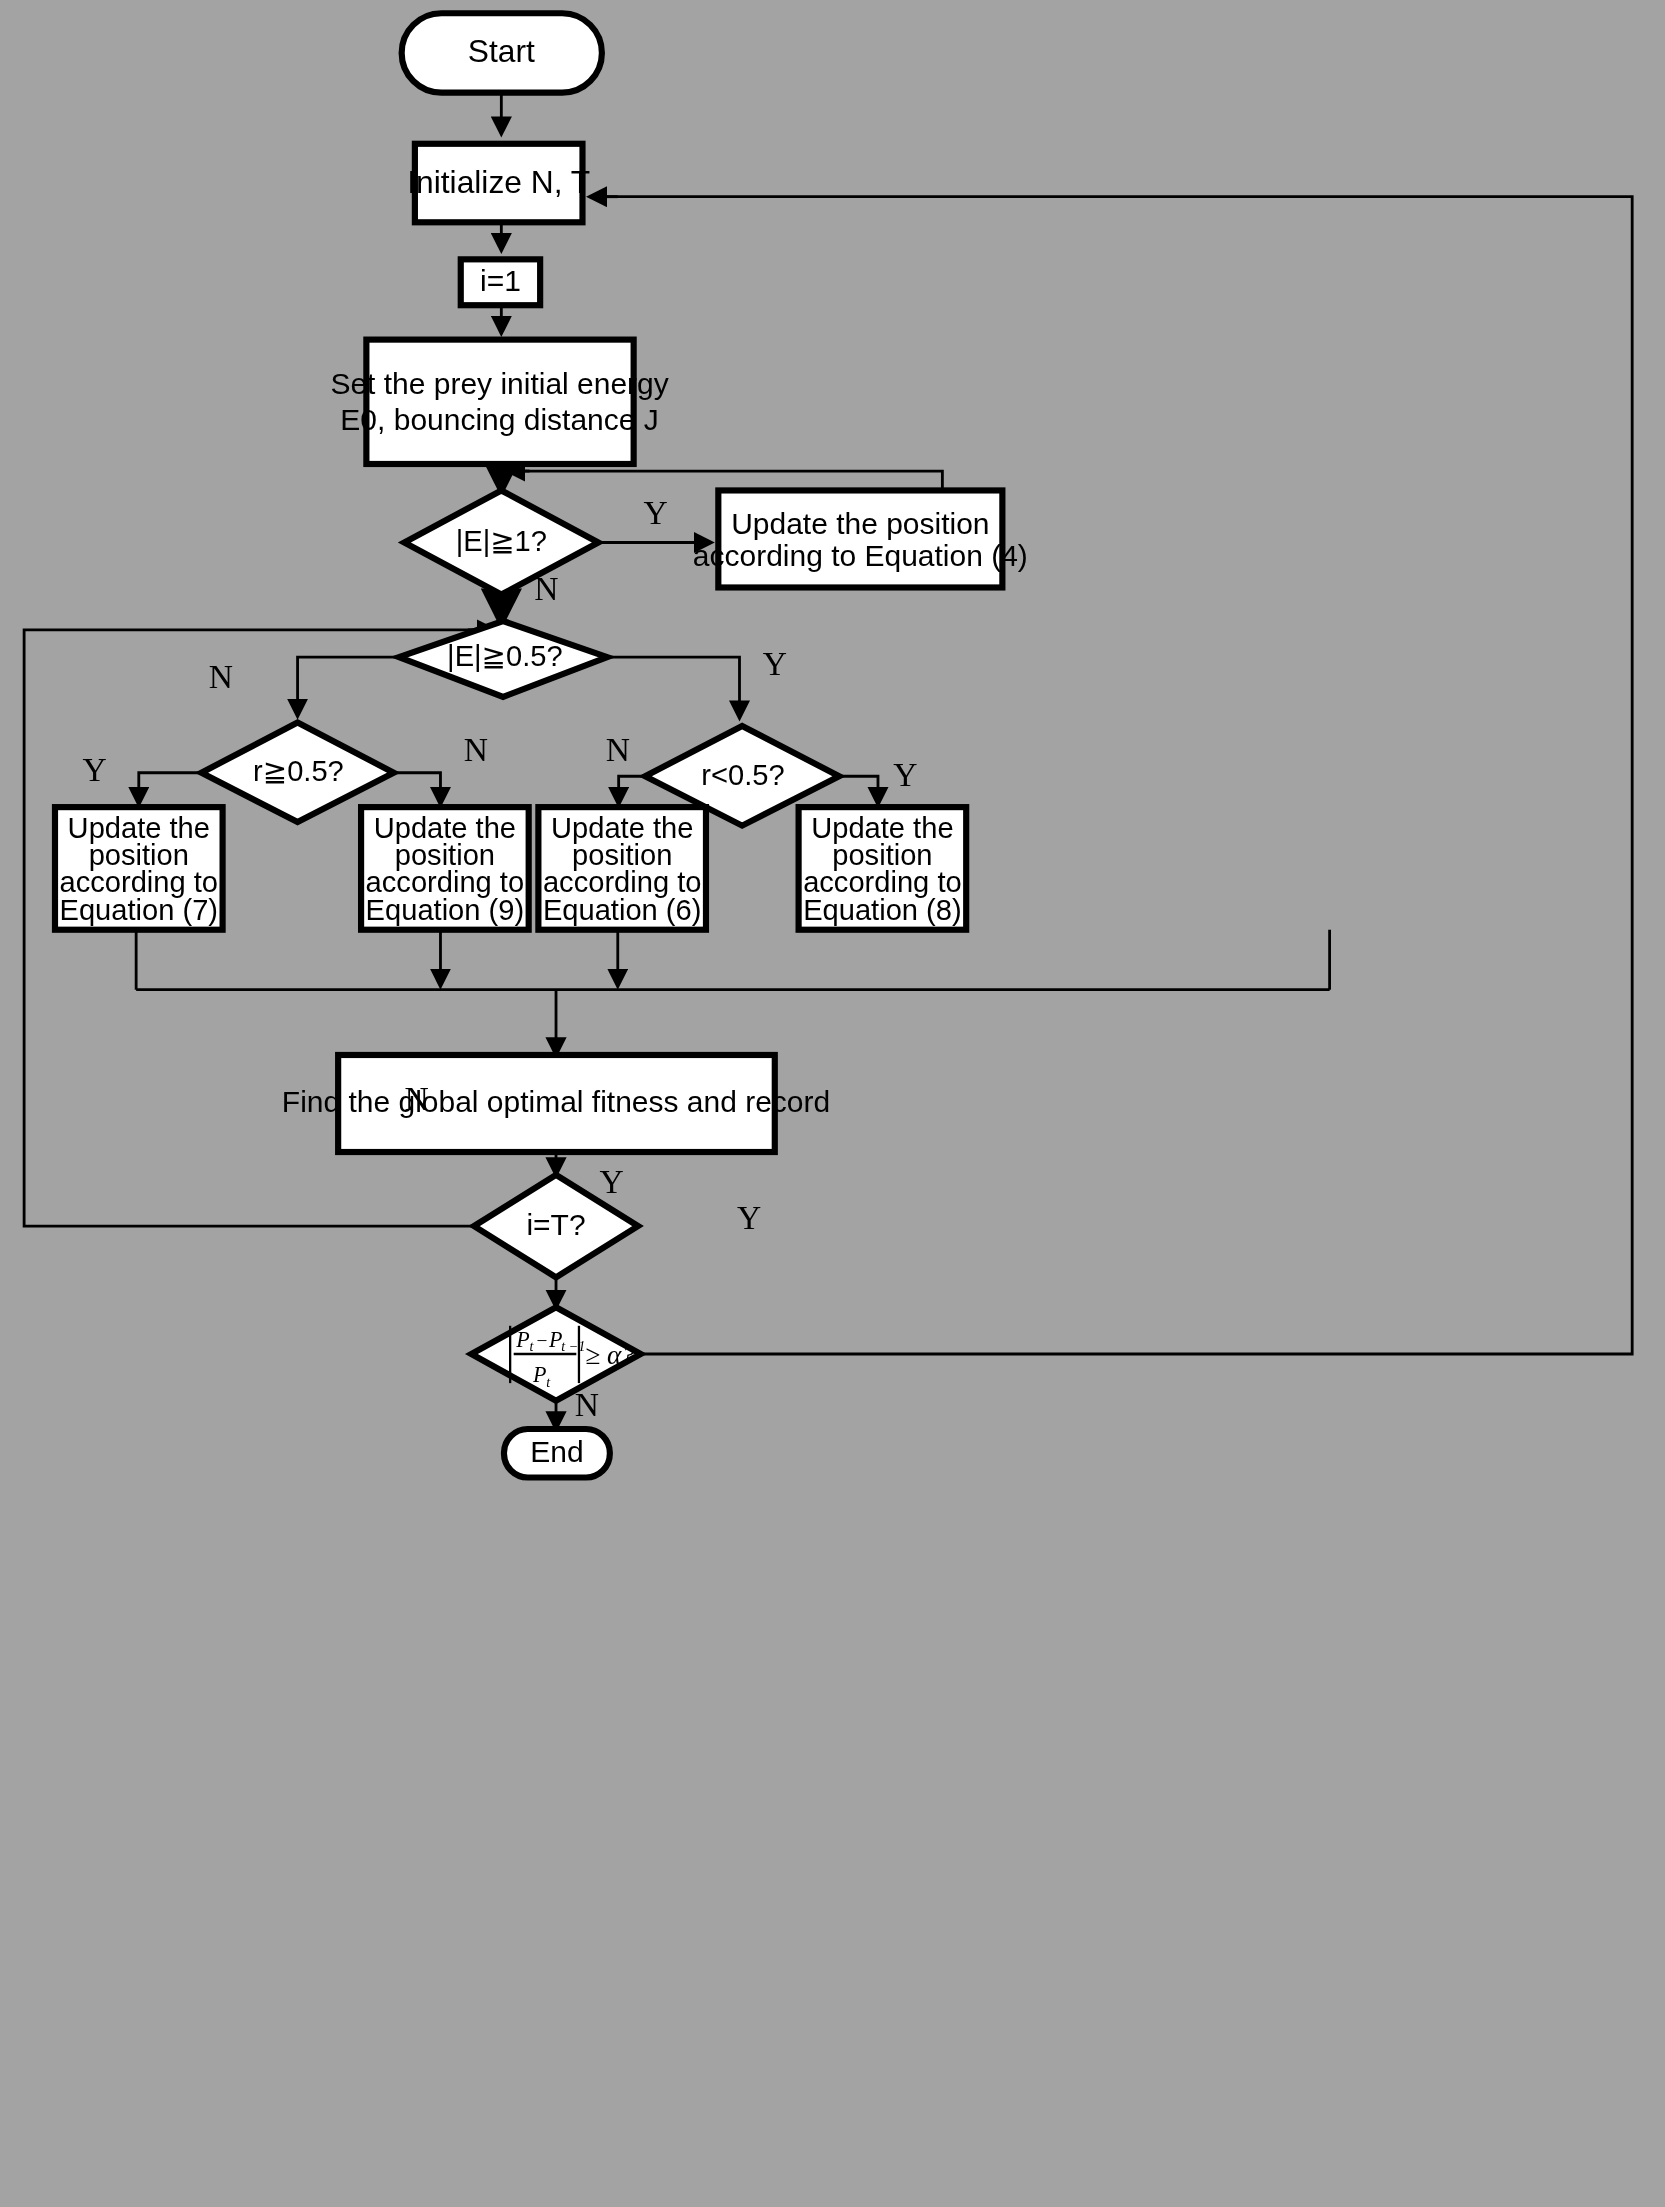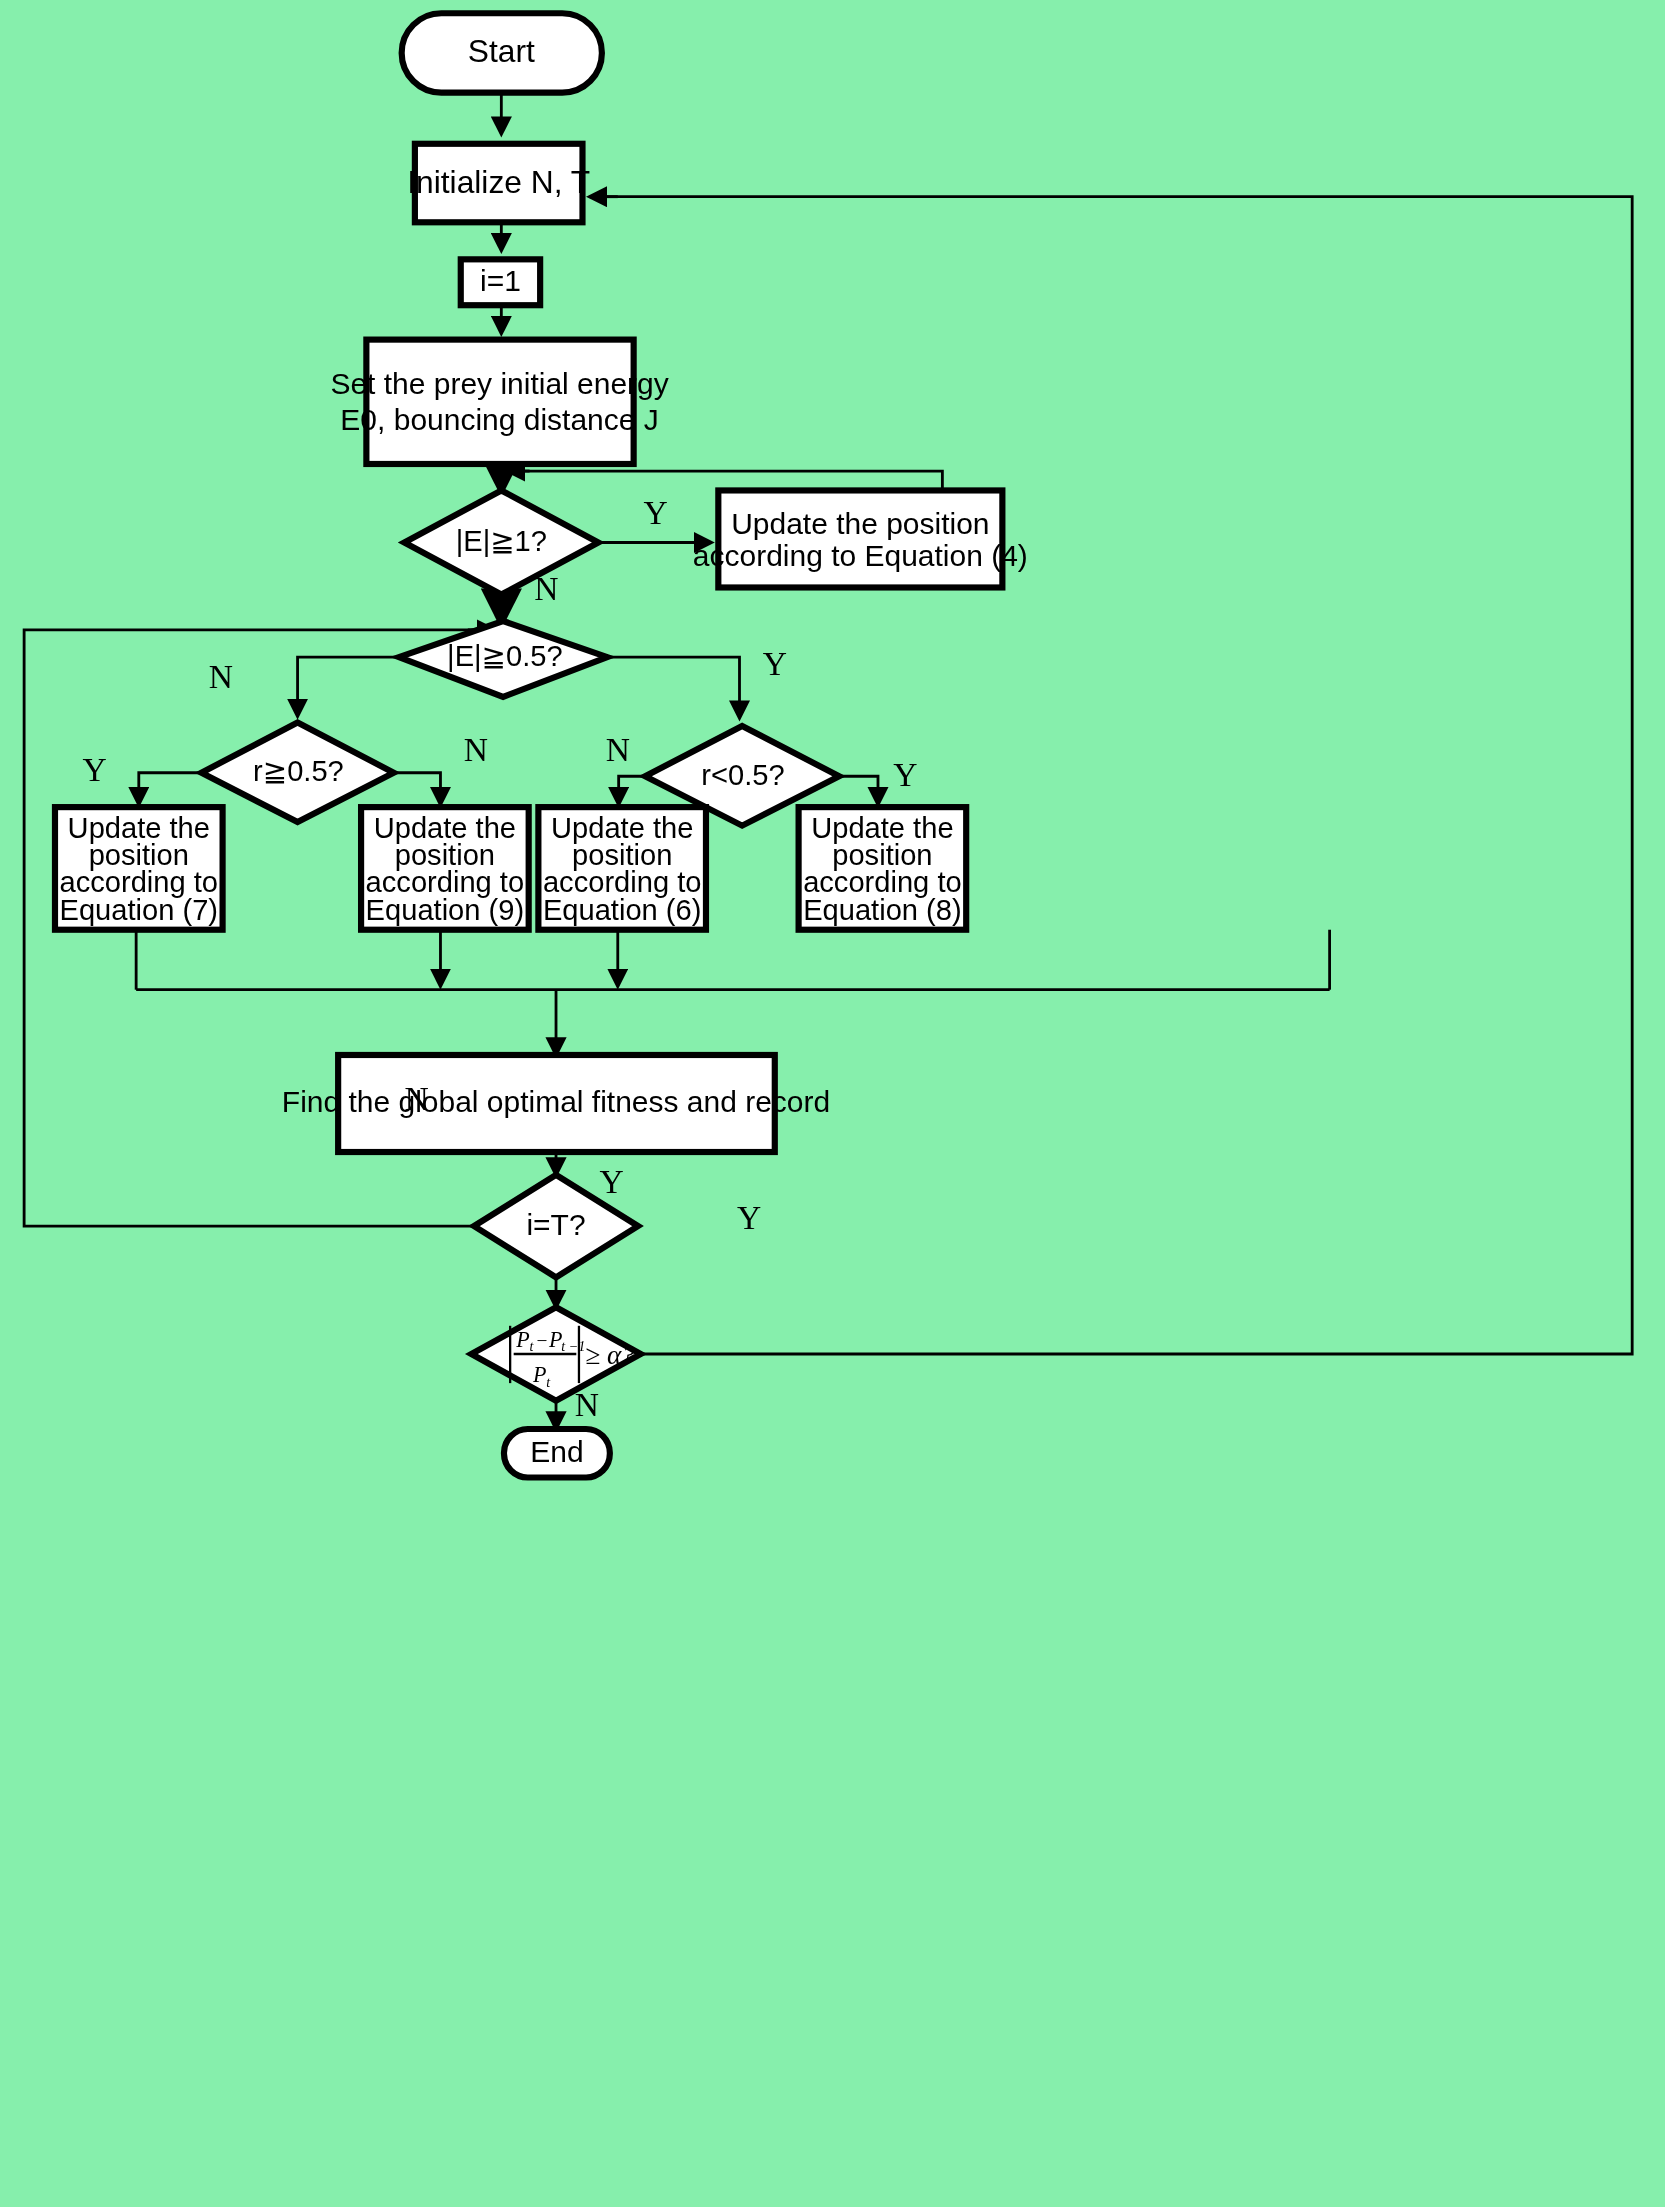--- a/index.html
+++ b/index.html
@@ -1,17 +1,17 @@
 <!DOCTYPE html>
 <html style="font-size:14px"><head>
 <meta charset="utf-8">
 <style>
   html,body{margin:0;padding:0;background:#ffffff;}
   body{font-family:"Liberation Sans",sans-serif;}
-  #stage{position:relative;width:1666px;height:2207px;background:#86efac;overflow:hidden;}
+  #stage{position:relative;width:1666px;height:2207px;background:#a3a3a3;overflow:hidden;}
   svg#flow{position:absolute;left:0;top:0;width:1666px;height:2207px;}
   .node-text{fill:#000;font-family:"Liberation Sans",sans-serif;text-anchor:middle;dominant-baseline:middle;}
   .t36{font-size:36px;}
   .t34{font-size:34px;}
   .t33{font-size:33px;}
   .edge-label{fill:#000;font-family:"Liberation Serif",serif;font-size:38px;text-anchor:middle;dominant-baseline:middle;}
   .shape{fill:#ffffff;stroke:#000000;}
   .thick{stroke-width:7;}
   .conn{stroke:#000;fill:none;stroke-width:3.2;}
   .conn-thick{stroke:#000;fill:none;stroke-width:5.5;}

